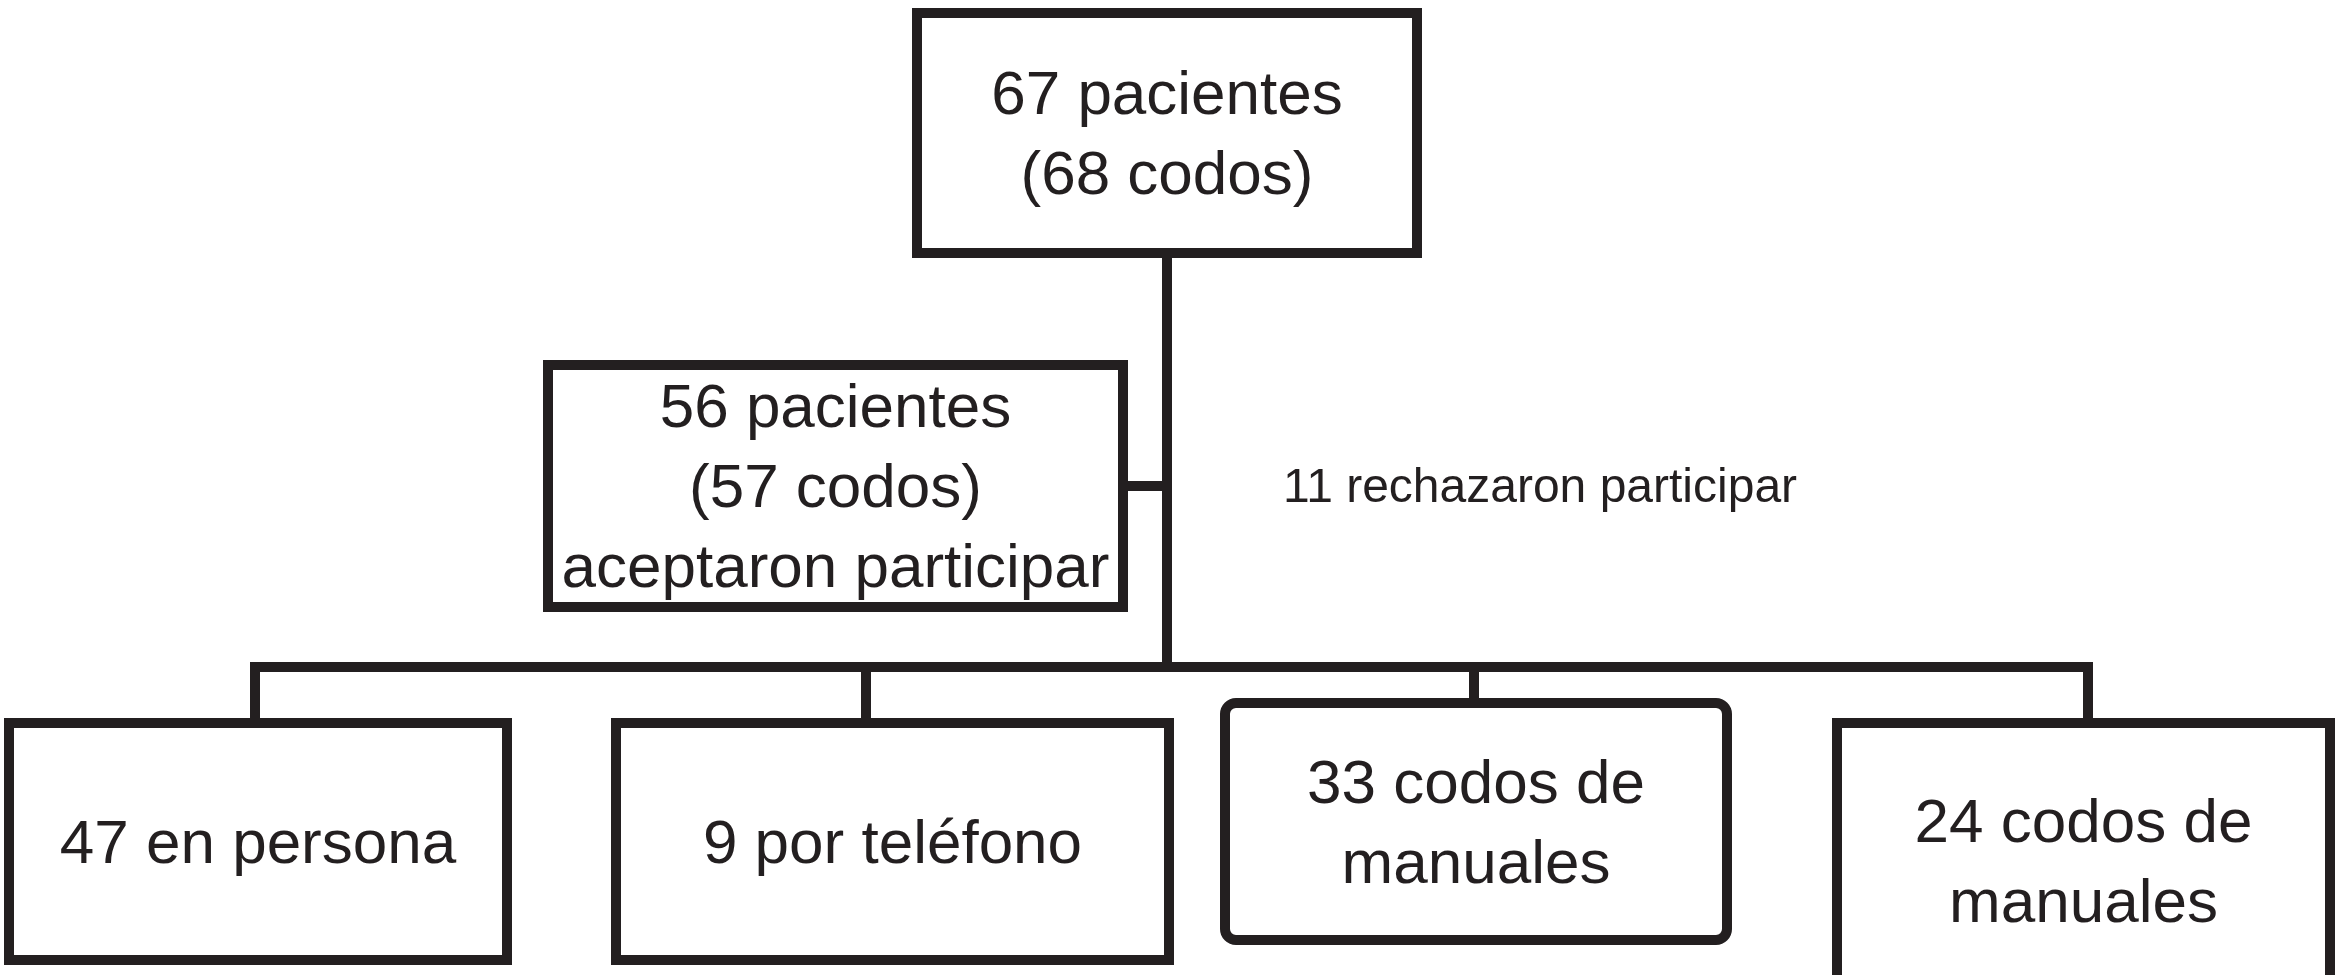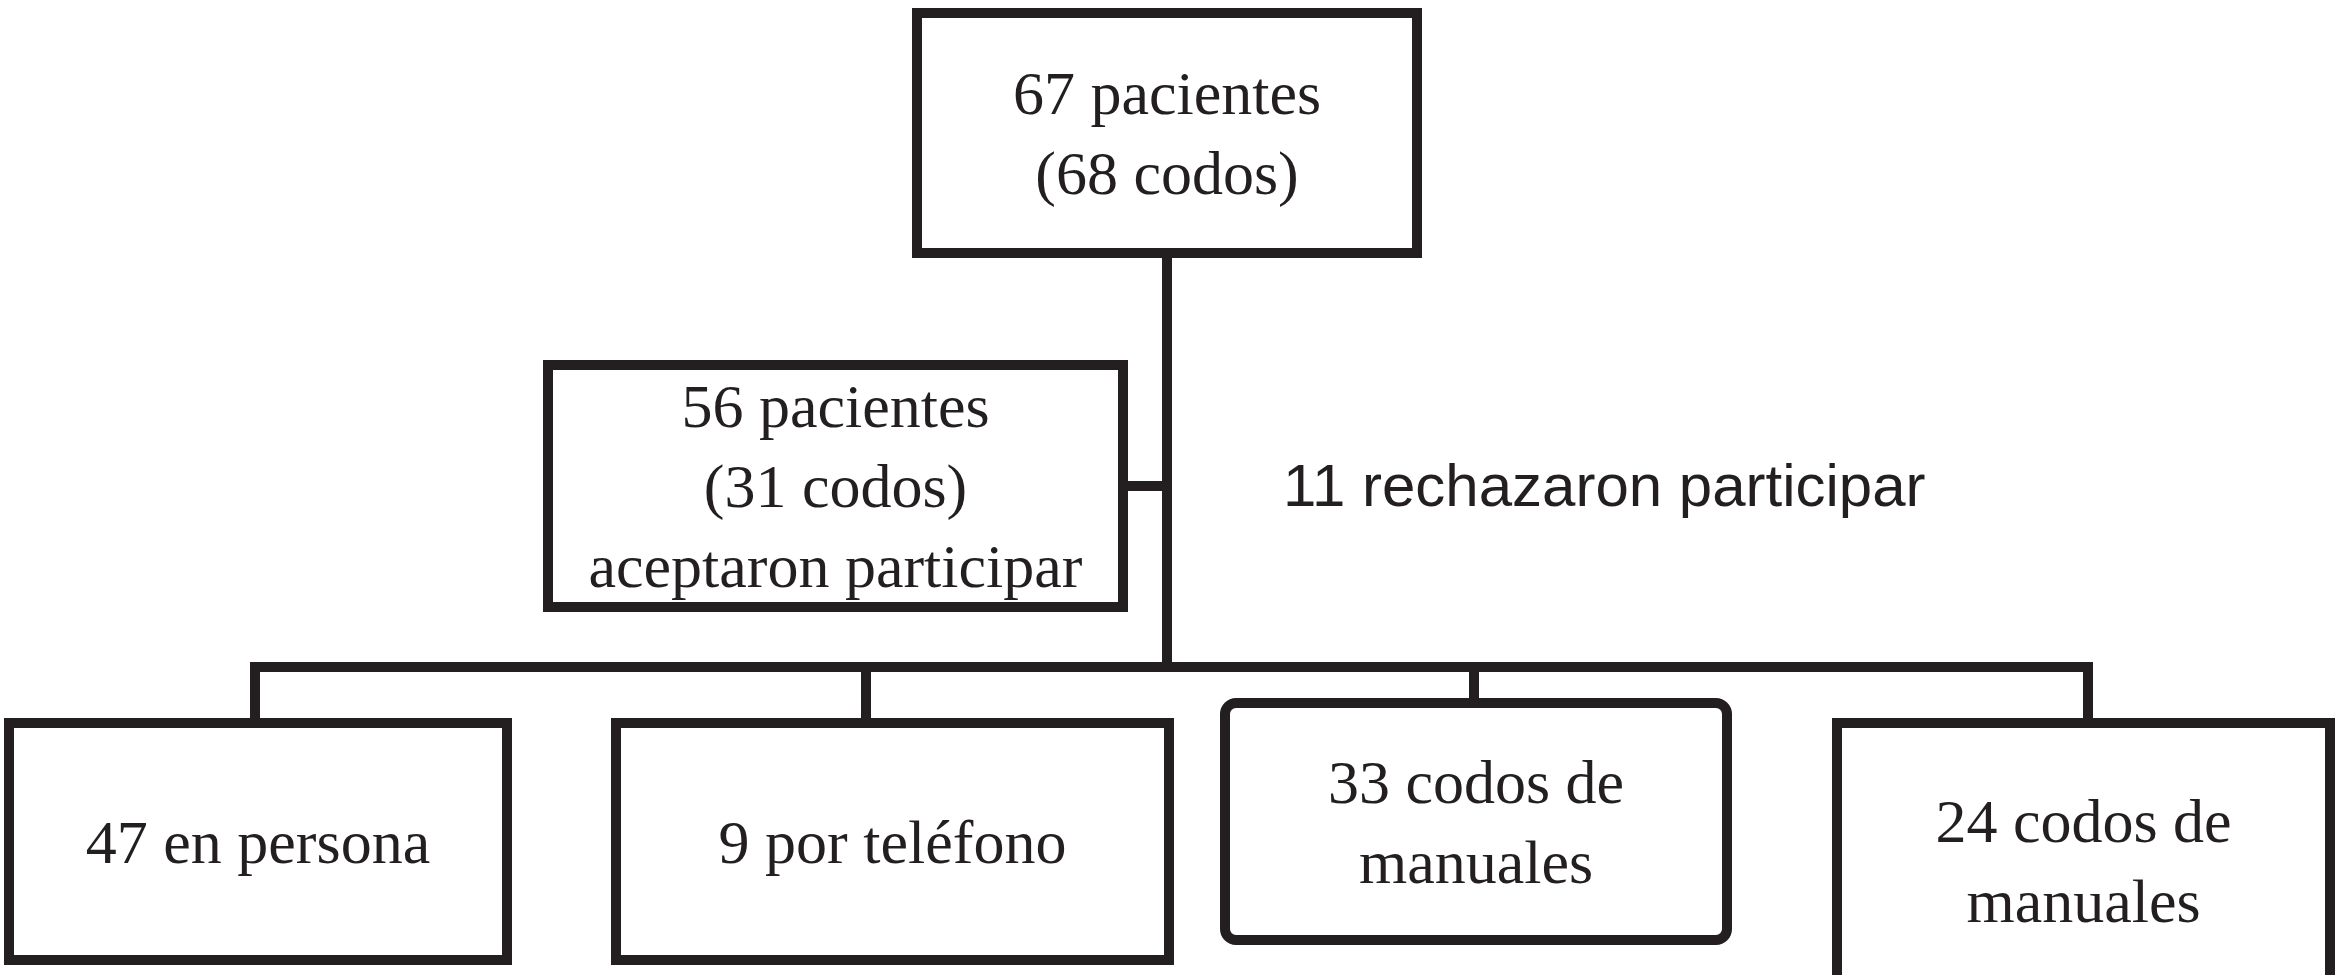--- a/index.html
+++ b/index.html
@@ -19,29 +19,28 @@
     border: 10px solid var(--ink);
     background: var(--bg);
     display: flex;
     flex-direction: column;
     align-items: center;
     justify-content: center;
     text-align: center;
     font-size: 62px;
     line-height: 80px;
     white-space: nowrap;
-    font-family: Liberation Serif, serif;
   }
   .wire {
     position: absolute;
     background: var(--ink);
   }
   .float-label {
     position: absolute;
-    font-size: 60px;
+    font-size: 48px;
     line-height: 80px;
     white-space: nowrap;
   }
 </style>
 </head>
 <body>
 
 <div class="canvas">
 
   <div class="wire" style="left:1162px; top:256px; width:10px; height:412px;"></div>
@@ -52,21 +51,21 @@
   <div class="wire" style="left:1469px; top:666px; width:10px; height:52px;"></div>
   <div class="wire" style="left:2083px; top:666px; width:10px; height:52px;"></div>
 
   <div class="node" style="left:912px; top:8px; width:510px; height:250px;">
     <div>67 pacientes</div>
     <div>(68 codos)</div>
   </div>
 
   <div class="node" style="left:537px; top:360px; width:585px; height:252px;margin-left:6px;">
     <div>56 pacientes</div>
-    <div>(31 codos)</div>
+    <div>(57 codos)</div>
     <div>aceptaron participar</div>
   </div>
 
   <div class="float-label" style="left:1283px; top:446px;">11 rechazaron participar</div>
 
   <div class="node" style="left:4px; top:718px; width:508px; height:247px;">
     <div>47 en persona</div>
   </div>
 
   <div class="node" style="left:611px; top:718px; width:563px; height:247px;">

